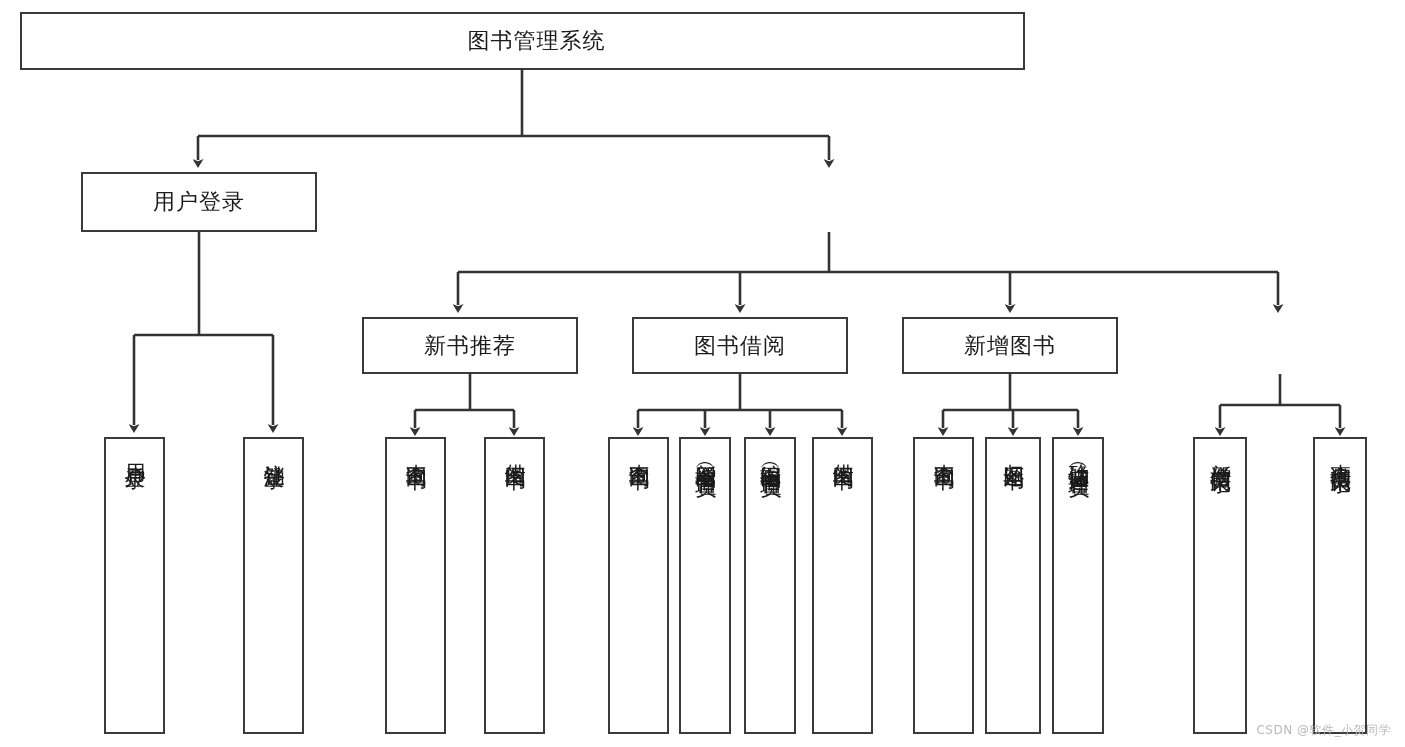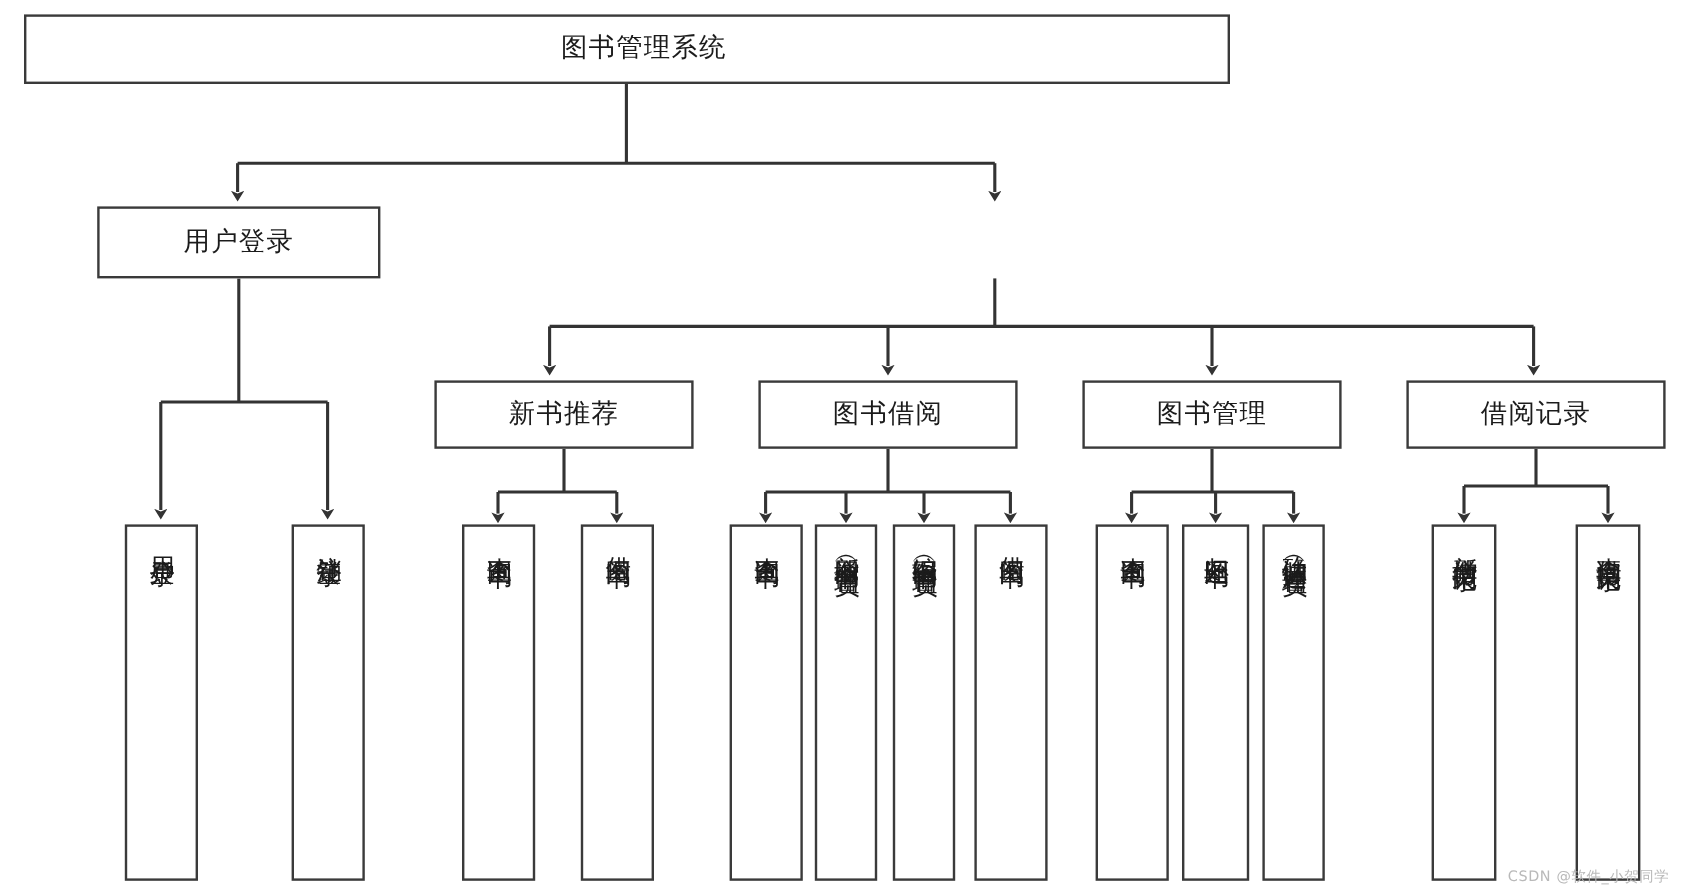--- a/index.html
+++ b/index.html
@@ -133,26 +133,23 @@
 
   <div class="node h-node" style="left:362px; top:317px; width:216px; height:57px;">
     <span class="node-label">新书推荐</span>
   </div>
 
   <div class="node h-node" style="left:632px; top:317px; width:216px; height:57px;">
     <span class="node-label">图书借阅</span>
   </div>
 
   <div class="node h-node" style="left:902px; top:317px; width:216px; height:57px;">
-    <span class="node-label">图书管理</span>
-  </div>
-
-  <div class="node h-node" style="left:1172px; top:317px; width:216px; height:57px;">
-    <span class="node-label">借阅记录</span>
-  </div>
+    <span class="node-label">新增图书</span>
+  </div>
+
 
   <div class="node v-node" style="left:104px; top:437px; width:61px; height:297px;">
     <span class="node-label">用户登录</span>
   </div>
 
   <div class="node v-node" style="left:243px; top:437px; width:61px; height:297px;">
     <span class="node-label">注销登录</span>
   </div>
 
   <div class="node v-node" style="left:385px; top:437px; width:61px; height:297px;">

